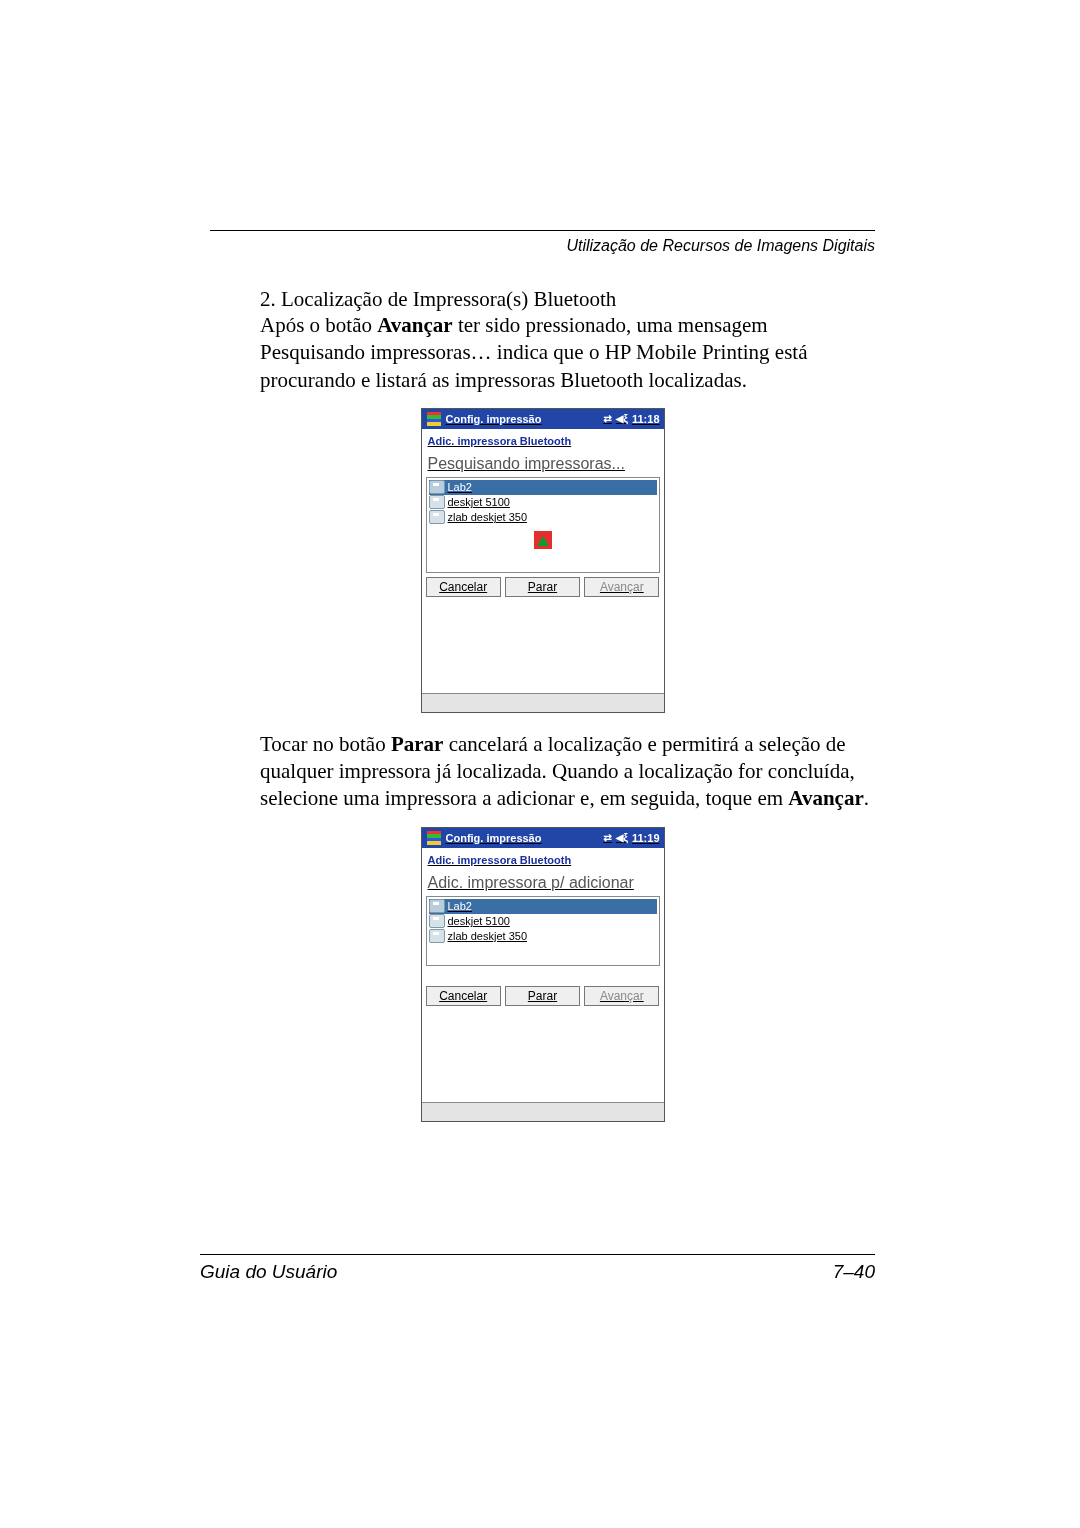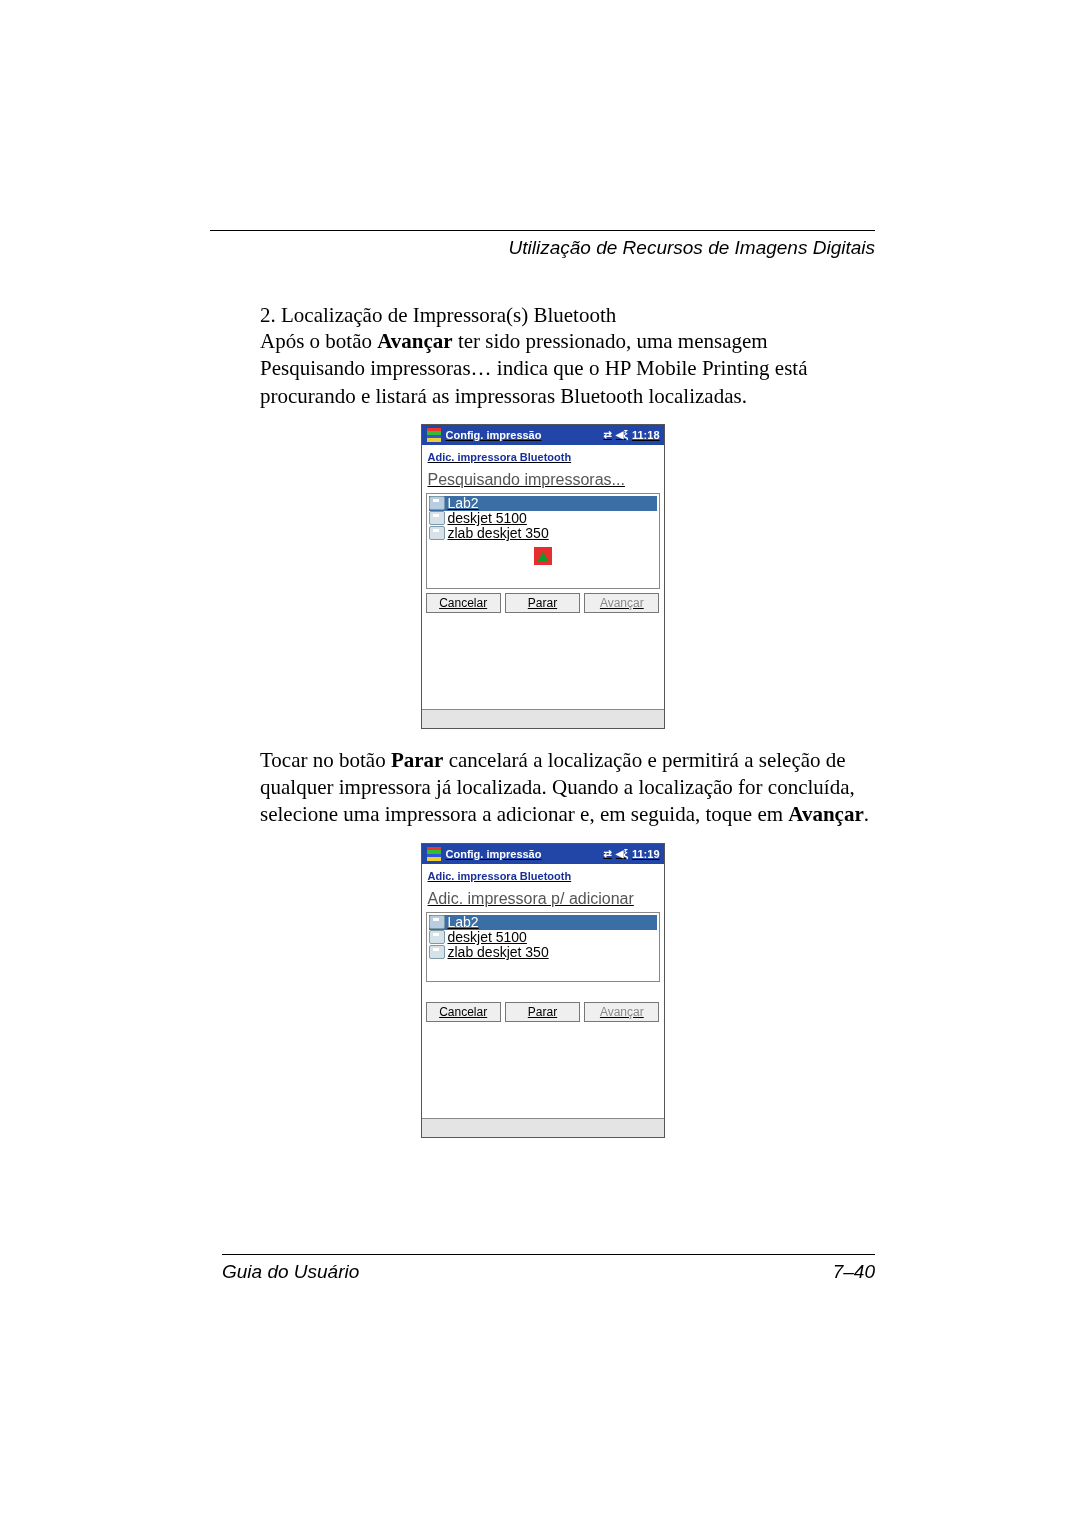--- a/index.html
+++ b/index.html
@@ -15,23 +15,23 @@
     position: relative;
     box-sizing: border-box;
     padding: 230px 205px 0 210px;
   }
   .header-line {
     border-top: 1px solid #000;
     margin-bottom: 6px;
   }
   .header-text {
     font-style: italic;
-    font-size: 19px;
+    font-size: 16px;
     text-align: right;
-    margin-bottom: 44px;
+    margin-bottom: 32px;
     font-family: 'Trebuchet MS', Arial, sans-serif;
   }
   .indent {
     margin-left: 50px;
   }
   .step {
     font-size: 21px;
   }
   .para {
     font-size: 21px;
@@ -90,21 +90,21 @@
     margin: 0 4px;
     border: 1px solid #888;
     padding: 2px;
     height: 96px;
     box-sizing: border-box;
   }
   .listbox.short { height: 70px; }
   .li-row {
     display: flex;
     align-items: center;
-    font-size: 14px;
+    font-size: 11px;
     height: 15px;
   }
   .li-row.sel { background: #3b6ea5; color:#fff; }
   .li-icon {
     width: 14px; height: 12px;
     background: #d7e2e8;
     border: 1px solid #7d9aa8;
     border-radius: 2px;
     margin-right: 3px;
     position: relative;
@@ -137,21 +137,21 @@
   }
   .pbtn.disabled { color:#8a8a8a; }
   .blank { height:92px; }
   .sip {
     height:18px;
     border-top:1px solid #888;
     background:#e4e4e4;
   }
   .footer {
     position:absolute;
-    left:222px; right:205px; bottom:245px;
+    left:200px; right:205px; bottom:245px;
   }
   .footer-line { border-top:1px solid #000; margin-bottom:6px;}
   .footer-row {
     display:flex; justify-content:space-between;
     font-style:italic; font-size:19px;
     font-family:'Trebuchet MS', Arial, sans-serif;
   }
 </style>
 </head>
 <body>

